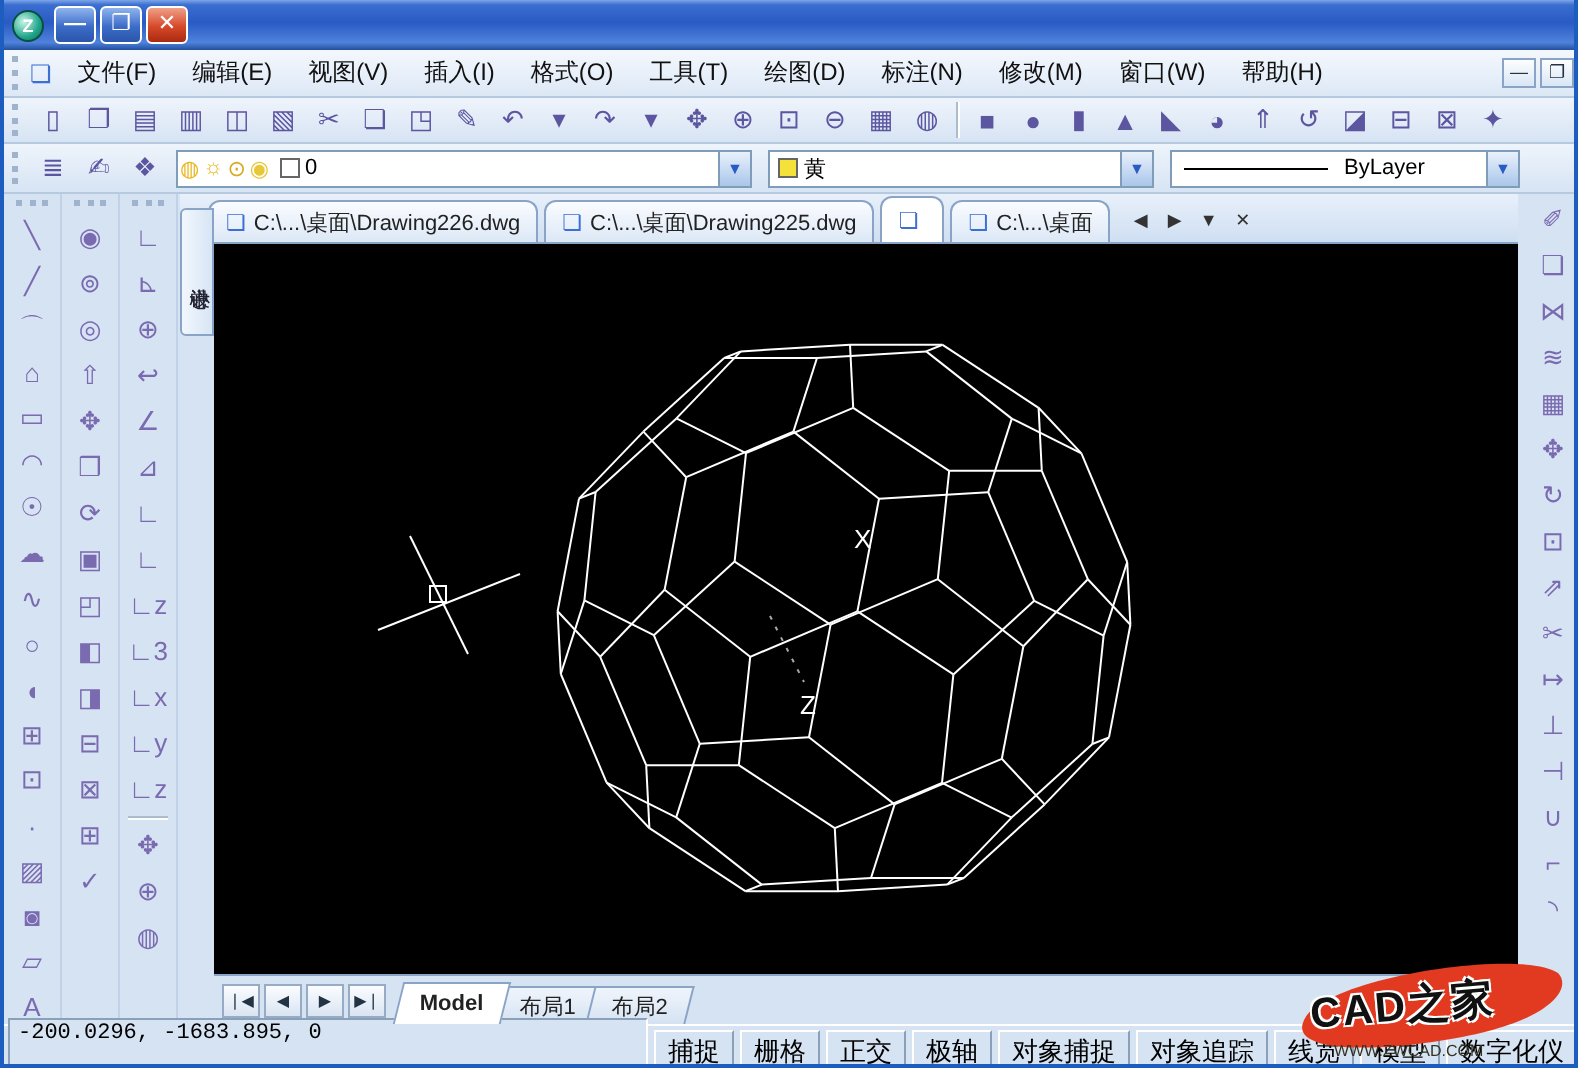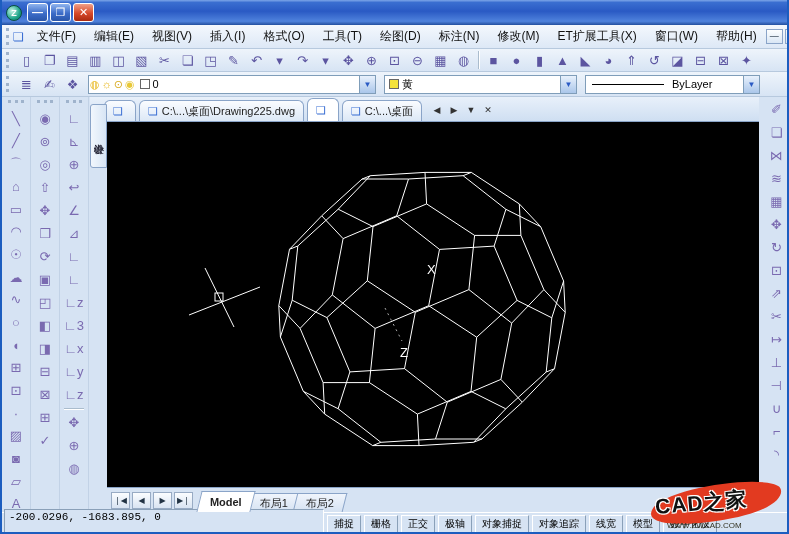--- a/index.html
+++ b/index.html
@@ -73,21 +73,21 @@
   .model-row { position:absolute; left:105px; top:487px; width:652px; height:25px; background:#d6e3f3; display:flex; align-items:flex-end; border-top:1px solid #8aa4c8; }
   .mt-nav { display:flex; gap:2px; padding:0 6px 3px 4px; }
   .mt-nav-btn { width:19px; height:17px; border:1px solid #98abc4; background:linear-gradient(180deg,#fbfdff,#d9e4f2); font-size:8px; text-align:center; line-height:15px; color:#234; }
   .m-tab { height:19px; padding:0 10px; display:flex; align-items:center; border:1px solid #8aa4c8; border-bottom:none; background:linear-gradient(180deg,#f0f5fc,#d5e2f2); font-size:11px; transform:skewX(-14deg); margin-right:-4px; color:#222; }
   .m-tab > span { transform:skewX(14deg); }
   .m-tab.active { background:#fff; font-weight:bold; z-index:2; height:21px; }
 
   
   .statusbar { position:absolute; left:0; top:512px; width:789px; height:22px; background:#d6e3f3; border-top:1px solid #fff; display:flex; align-items:center; padding:0 2px; }
   .coords { width:320px; height:30px; border:1px solid; border-color:#8aa0b8 #fff #fff #8aa0b8; font-family:"Liberation Mono","DejaVu Sans Mono",monospace; font-size:11px; padding:1px 4px; color:#000; background:#d6e3f3; }
-  .st-btn { height:18px; border:1px solid; border-color:#fff #8aa0b8 #8aa0b8 #fff; background:#d6e3f3; font-size:10px; padding:1px 6px; margin-left:3px; color:#000; white-space:nowrap; }
+  .st-btn { height:18px; border:1px solid; border-color:#fff #8aa0b8 #8aa0b8 #fff; background:#d6e3f3; font-size:13px; padding:1px 6px; margin-left:3px; color:#000; white-space:nowrap; }
 
   
   .watermark { position:absolute; right:0; bottom:0; width:142px; height:57px; z-index:20; pointer-events:none; }
   .wm-text { position:absolute; left:10px; top:14px; font-size:21px; font-weight:bold; color:#111; transform:rotate(-5deg); letter-spacing:1px;
     text-shadow:-1px -1px 0 #fff,1px -1px 0 #fff,-1px 1px 0 #fff,1px 1px 0 #fff; }
   .wm-url { position:absolute; left:22px; bottom:2px; font-size:8px; color:#332; }
 </style>
 </head>
 <body>
 
@@ -108,21 +108,20 @@
     <div id="menu-items" style="display:flex;">
         <div class="menu-item">文件(F)</div>
         <div class="menu-item">编辑(E)</div>
         <div class="menu-item">视图(V)</div>
         <div class="menu-item">插入(I)</div>
         <div class="menu-item">格式(O)</div>
         <div class="menu-item">工具(T)</div>
         <div class="menu-item">绘图(D)</div>
         <div class="menu-item">标注(N)</div>
         <div class="menu-item">修改(M)</div>
-        <div class="menu-item">ET扩展工具(X)</div>
         <div class="menu-item">窗口(W)</div>
         <div class="menu-item">帮助(H)</div>
       </div>
     <div class="mdi-btns">
       <div class="mdi-btn">—</div>
       <div class="mdi-btn">❐</div>
 
     </div>
   </div>
 
@@ -264,20 +263,21 @@
       <span class="ltype-line"></span>
       <span>ByLayer</span>
       <span class="dd-arrow">▼</span>
     </div>
   </div>
 
   <div class="tabbar">
     <div id="doc-tabs" style="display:flex;align-items:flex-end;">
         <div class="doc-tab">
           <span class="dicon">❏</span>
+          <span>C:\...\桌面\Drawing226.dwg</span>
         </div>
         <div class="doc-tab">
           <span class="dicon">❏</span>
           <span>C:\...\桌面\Drawing225.dwg</span>
         </div>
         <div class="doc-tab active">
           <span class="dicon">❏</span>
         </div>
         <div class="doc-tab">
           <span class="dicon">❏</span>

